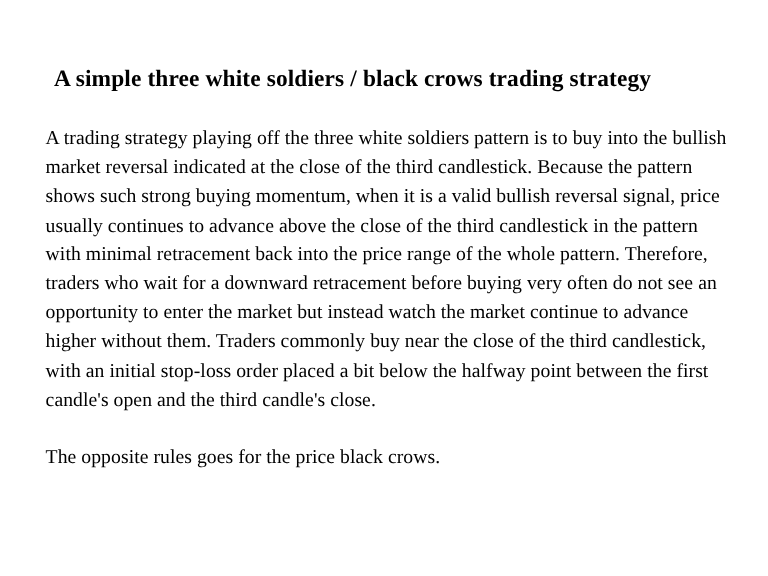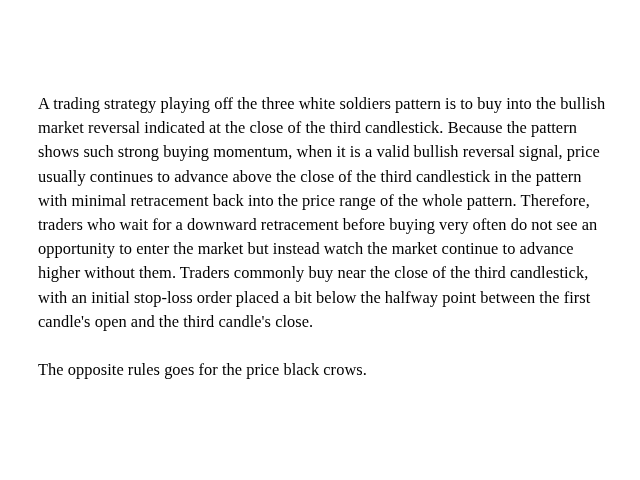--- a/index.html
+++ b/index.html
@@ -26,38 +26,39 @@
     top: 42px;
     width: 560px;
     font-size: 19.5px;
     font-weight: bold;
     letter-spacing: 0.1px;
     line-height: 1.2;
   }
   .body-block {
     position: absolute;
     left: 38px;
-    top: 92px;
+    top: 103px;
     width: 572px;
   }
   .para {
     font-size: 16.4px;
     line-height: 24.2px;
     text-align: left;
     margin: 0 0 24px 0;
     letter-spacing: 0.05px;
   }
   .para:last-child {
     margin-bottom: 0;
   }
 </style>
 </head>
 <body>
 
 <div class="page">
 
+  <h1 class="doc-title">A simple three white soldiers / black crows trading strategy</h1>
 
   <div class="body-block">
     <p class="para">A trading strategy playing off the three white soldiers pattern is to buy into the bullish market reversal indicated at the close of the third candlestick. Because the pattern shows such strong buying momentum, when it is a valid bullish reversal signal, price usually continues to advance above the close of the third candlestick in the pattern with minimal retracement back into the price range of the whole pattern. Therefore, traders who wait for a downward retracement before buying very often do not see an opportunity to enter the market but instead watch the market continue to advance higher without them. Traders commonly buy near the close of the third candlestick, with an initial stop-loss order placed a bit below the halfway point between the first candle's open and the third candle's close.</p>
     <p class="para">The opposite rules goes for the price black crows.</p>
   </div>
 
 </div>
 
 </body></html>

